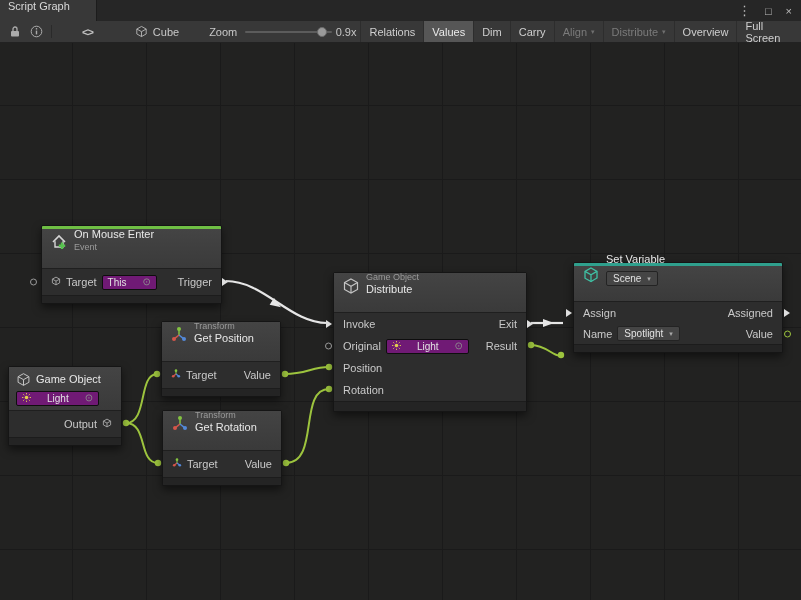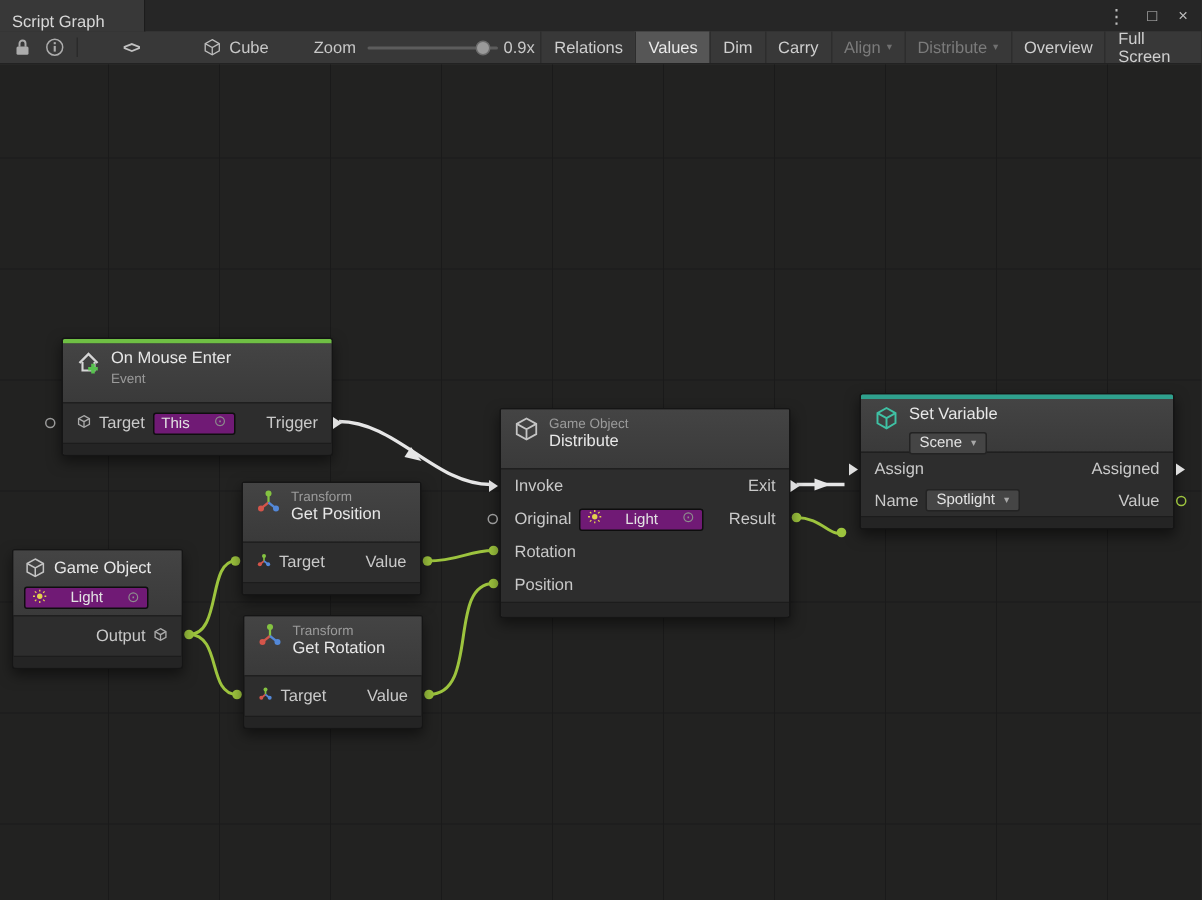--- a/index.html
+++ b/index.html
@@ -1,21 +1,21 @@
 <!DOCTYPE html>
 <html><head>
 <meta charset="utf-8">
 <style>
   *{margin:0;padding:0;box-sizing:border-box}
   html,body{width:801px;height:600px;overflow:hidden}
   body{font-family:"Liberation Sans",sans-serif;background:#383838;position:relative;cursor:default}
 
   
   .tabbar{height:21px;background:#262626;display:flex;align-items:stretch;justify-content:space-between}
-  .tab{background:#383838;color:#d8d8d8;font-size:11px;display:flex;align-items:flex-end;
+  .tab{background:#383838;color:#d8d8d8;font-size:11px;display:flex;align-items:flex-start;
        padding:0 26px 0 8px;border-right:1px solid #1c1c1c}
   .winctrl{display:flex;align-items:center;gap:14px;padding-right:9px;color:#bdbdbd;font-size:11px}
   .winctrl .menu-dots{font-size:13px}
 
   
   .toolbar{height:22px;background:#383838;border-bottom:1px solid #222;display:flex;align-items:center;
            font-size:11px;color:#c8c8c8}
   .tb-icon{margin-left:9px;display:flex;align-items:center;opacity:.9}
   .tb-sep{width:1px;height:13px;background:#2a2a2a;margin:0 8px}
   .tb-code{font-size:11px;font-weight:bold;color:#c2c2c2;letter-spacing:-1px;margin-left:22px}
@@ -38,22 +38,22 @@
           background-color:#222221;
           background-image:linear-gradient(#1a1a1a 1px,transparent 1px),
                            linear-gradient(90deg,#1a1a1a 1px,transparent 1px);
           background-size:74px 74px;background-position:-2px 62px}
   .wires{position:absolute;top:0;left:0;z-index:1}
 
   
   .node{position:absolute;z-index:2;background:#2d2d2d;border:1px solid #151515;border-radius:2px;
         box-shadow:0 4px 9px rgba(0,0,0,.5);font-size:11px;color:#cfcfcf}
   .n-accent{height:3px;border-radius:1px 1px 0 0}
-  .n-header{background:linear-gradient(#444,#3a3a3a);display:flex;align-items:flex-start;gap:6px;
-            padding:4px 8px;border-bottom:1px solid #1f1f1f}
+  .n-header{background:linear-gradient(#444,#3a3a3a);display:flex;align-items:flex-end;gap:6px;
+            padding:15px 8px;border-bottom:1px solid #1f1f1f}
   .n-title{font-size:11px;color:#e8e8e8;line-height:1.25;white-space:nowrap}
   .n-cat{font-size:9px;color:#9b9b9b;line-height:1.2;white-space:nowrap}
   .n-row{position:relative;display:flex;align-items:center;gap:5px;padding:0 9px;white-space:nowrap}
   .n-footer{background:#242424;border-top:1px solid #1c1c1c;border-radius:0 0 2px 2px}
   .spacer{flex:1}
   .rlabel{color:#c9c9c9}
 
   
   .port-c{position:absolute;width:7px;height:7px;border-radius:50%;border:1px solid #9a9a9a;
           background:transparent;top:50%;transform:translateY(-50%)}
@@ -342,24 +342,24 @@
               </g>
             </svg>
         </span>
         <span>Light</span>
         <span class="picker">⊙</span>
       </span>
       <span class="spacer"></span>
       <span class="rlabel">Result</span>
     </div>
     <div class="n-row" style="height:22px">
+      <span class="rlabel">Position</span>
+    </div>
+    <div class="n-row" style="height:22px">
       <span class="rlabel">Rotation</span>
-    </div>
-    <div class="n-row" style="height:22px">
-      <span class="rlabel">Position</span>
     </div>
     <div class="n-footer" style="height:10px"></div>
   </div>
 
   <div class="node" style="left:573px;top:219px;width:210px">
     <div class="n-accent" style="background:#2fa08d"></div>
     <div class="n-header" style="height:36px">
       <span>
         <svg width="18" height="18" viewBox="0 0 18 18">
             <path d="M9 2l6 3.4v6.6L9 15.6 3 12.2V5.4z" fill="none" stroke="#3fc1a4" stroke-width="1.3"></path>

